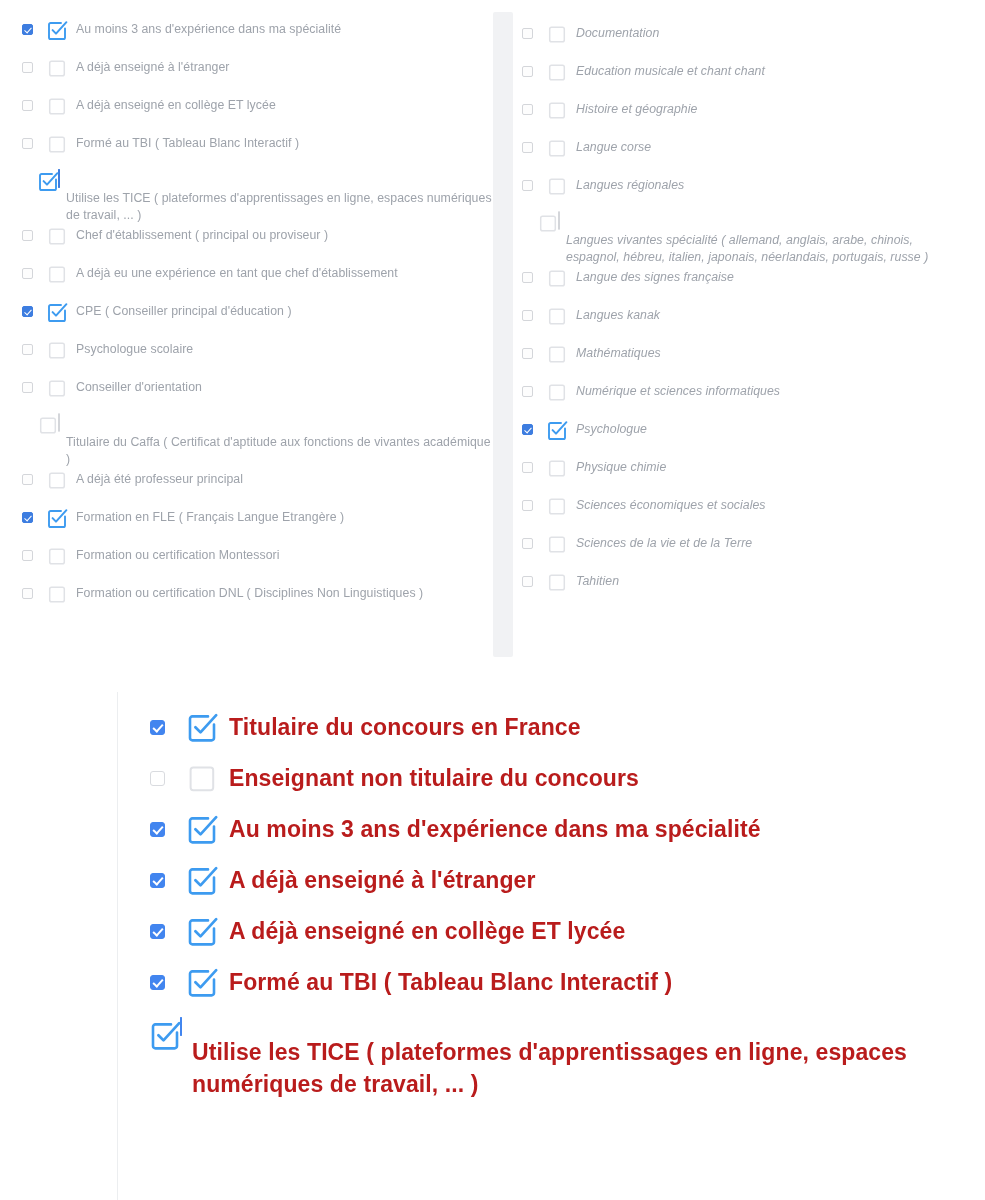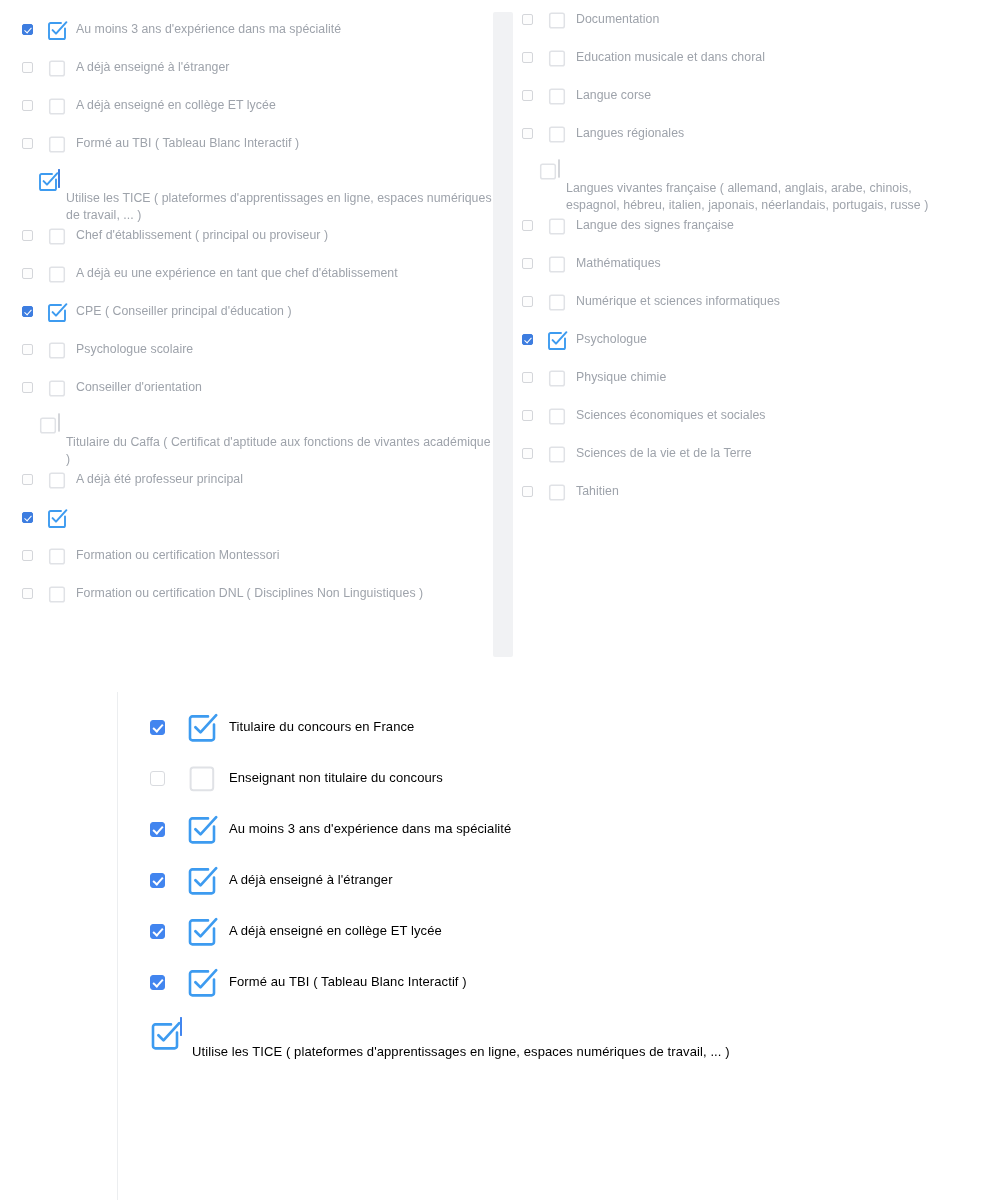--- a/index.html
+++ b/index.html
@@ -168,25 +168,26 @@
     flex: 0 0 auto;
     width: 30px; height: 30px;
     margin-left: 22px;
     margin-top: 0px;
     position: relative;
   }
   .b-big-cb svg { display: block; overflow: visible; }
 
   .b-label {
     margin-left: 12px;
-    color: #000000;
-    font-size: 13px;
+    color: #b91c1c;
+    font-size: 23px;
     line-height: 30px;
     letter-spacing: 0.1px;
     white-space: nowrap;
+    font-weight: bold;
   }
 
   .brow.wrap { margin-bottom: 0; }
   .brow.wrap .brow-inner { display: block; }
   .brow.wrap .b-native-cb { margin-top: 0; margin-bottom: 7px; }
   .brow.wrap .b-big-cb { float: left; margin-left: 0; margin-top: 2px; }
   .brow.wrap .b-label {
     margin-left: 0;
     padding-left: 42px;
     white-space: normal;
@@ -333,20 +334,21 @@
         </div>
         <div class="row">
           <div class="row-inner">
             <span class="native-cb on"></span>
             <span class="big-cb">
               <svg width="20" height="20" viewBox="0 0 20 20" aria-hidden="true">
                 <path d="M18 8.4 V17.4 A1.6 1.6 0 0 1 16.4 19 H3.6 A1.6 1.6 0 0 1 2 17.4 V4.6 A1.6 1.6 0 0 1 3.6 3 H14" fill="none" stroke="#3d9bf0" stroke-width="1.9" stroke-linecap="round"></path>
                 <path d="M5.6 10.1 L9.0 13.6 L19.4 2.2" fill="none" stroke="#3d9bf0" stroke-width="2" stroke-linecap="round" stroke-linejoin="round"></path>
               </svg>
             </span>
+            <span class="row-label">Formation en FLE ( Français Langue Etrangère )</span>
           </div>
         </div>
         <div class="row">
           <div class="row-inner">
             <span class="native-cb"></span>
             <span class="big-cb">
               <svg width="20" height="20" viewBox="0 0 20 20" aria-hidden="true">
                 <rect x="2.7" y="3.2" width="14.6" height="14.6" rx="1.8" fill="#ffffff" stroke="#e0e2e6" stroke-width="1.5"></rect>
               </svg>
             </span>
@@ -359,41 +361,52 @@
             <span class="big-cb">
               <svg width="20" height="20" viewBox="0 0 20 20" aria-hidden="true">
                 <rect x="2.7" y="3.2" width="14.6" height="14.6" rx="1.8" fill="#ffffff" stroke="#e0e2e6" stroke-width="1.5"></rect>
               </svg>
             </span>
             <span class="row-label">Formation ou certification DNL ( Disciplines Non Linguistiques )</span>
           </div>
         </div>
       </div>
 
-    <div class="col col-right" id="col-right" style="padding-top: 8px;">
+    <div class="col col-right" id="col-right" style="padding-top: 22px; font-style: italic;">
         <div class="row">
           <div class="row-inner">
             <span class="native-cb"></span>
             <span class="big-cb">
               <svg width="20" height="20" viewBox="0 0 20 20" aria-hidden="true">
                 <rect x="2.7" y="3.2" width="14.6" height="14.6" rx="1.8" fill="#ffffff" stroke="#e0e2e6" stroke-width="1.5"></rect>
               </svg>
             </span>
             <span class="row-label">Documentation</span>
           </div>
         </div>
         <div class="row">
           <div class="row-inner">
             <span class="native-cb"></span>
             <span class="big-cb">
               <svg width="20" height="20" viewBox="0 0 20 20" aria-hidden="true">
                 <rect x="2.7" y="3.2" width="14.6" height="14.6" rx="1.8" fill="#ffffff" stroke="#e0e2e6" stroke-width="1.5"></rect>
               </svg>
             </span>
-            <span class="row-label">Education musicale et dans choral</span>
+            <span class="row-label">Education musicale et chant chant</span>
+          </div>
+        </div>
+        <div class="row">
+          <div class="row-inner">
+            <span class="native-cb"></span>
+            <span class="big-cb">
+              <svg width="20" height="20" viewBox="0 0 20 20" aria-hidden="true">
+                <rect x="2.7" y="3.2" width="14.6" height="14.6" rx="1.8" fill="#ffffff" stroke="#e0e2e6" stroke-width="1.5"></rect>
+              </svg>
+            </span>
+            <span class="row-label">Histoire et géographie</span>
           </div>
         </div>
         <div class="row">
           <div class="row-inner">
             <span class="native-cb"></span>
             <span class="big-cb">
               <svg width="20" height="20" viewBox="0 0 20 20" aria-hidden="true">
                 <rect x="2.7" y="3.2" width="14.6" height="14.6" rx="1.8" fill="#ffffff" stroke="#e0e2e6" stroke-width="1.5"></rect>
               </svg>
             </span>
@@ -409,31 +422,42 @@
               </svg>
             </span>
             <span class="row-label">Langues régionales</span>
           </div>
         </div>
         <div class="row wrap">
           <div class="row-inner"><span class="native-cb"></span><span class="big-cb">
               <svg width="20" height="20" viewBox="0 0 20 20" aria-hidden="true">
                 <rect x="2.7" y="3.2" width="14.6" height="14.6" rx="1.8" fill="#ffffff" stroke="#e0e2e6" stroke-width="1.5"></rect>
               </svg>
-            </span><span class="row-label">Langues vivantes française ( allemand, anglais, arabe, chinois, espagnol, hébreu, italien, japonais, néerlandais, portugais, russe )</span></div>
+            </span><span class="row-label">Langues vivantes spécialité ( allemand, anglais, arabe, chinois, espagnol, hébreu, italien, japonais, néerlandais, portugais, russe )</span></div>
         </div>
         <div class="row">
           <div class="row-inner">
             <span class="native-cb"></span>
             <span class="big-cb">
               <svg width="20" height="20" viewBox="0 0 20 20" aria-hidden="true">
                 <rect x="2.7" y="3.2" width="14.6" height="14.6" rx="1.8" fill="#ffffff" stroke="#e0e2e6" stroke-width="1.5"></rect>
               </svg>
             </span>
             <span class="row-label">Langue des signes française</span>
+          </div>
+        </div>
+        <div class="row">
+          <div class="row-inner">
+            <span class="native-cb"></span>
+            <span class="big-cb">
+              <svg width="20" height="20" viewBox="0 0 20 20" aria-hidden="true">
+                <rect x="2.7" y="3.2" width="14.6" height="14.6" rx="1.8" fill="#ffffff" stroke="#e0e2e6" stroke-width="1.5"></rect>
+              </svg>
+            </span>
+            <span class="row-label">Langues kanak</span>
           </div>
         </div>
         <div class="row">
           <div class="row-inner">
             <span class="native-cb"></span>
             <span class="big-cb">
               <svg width="20" height="20" viewBox="0 0 20 20" aria-hidden="true">
                 <rect x="2.7" y="3.2" width="14.6" height="14.6" rx="1.8" fill="#ffffff" stroke="#e0e2e6" stroke-width="1.5"></rect>
               </svg>
             </span>

